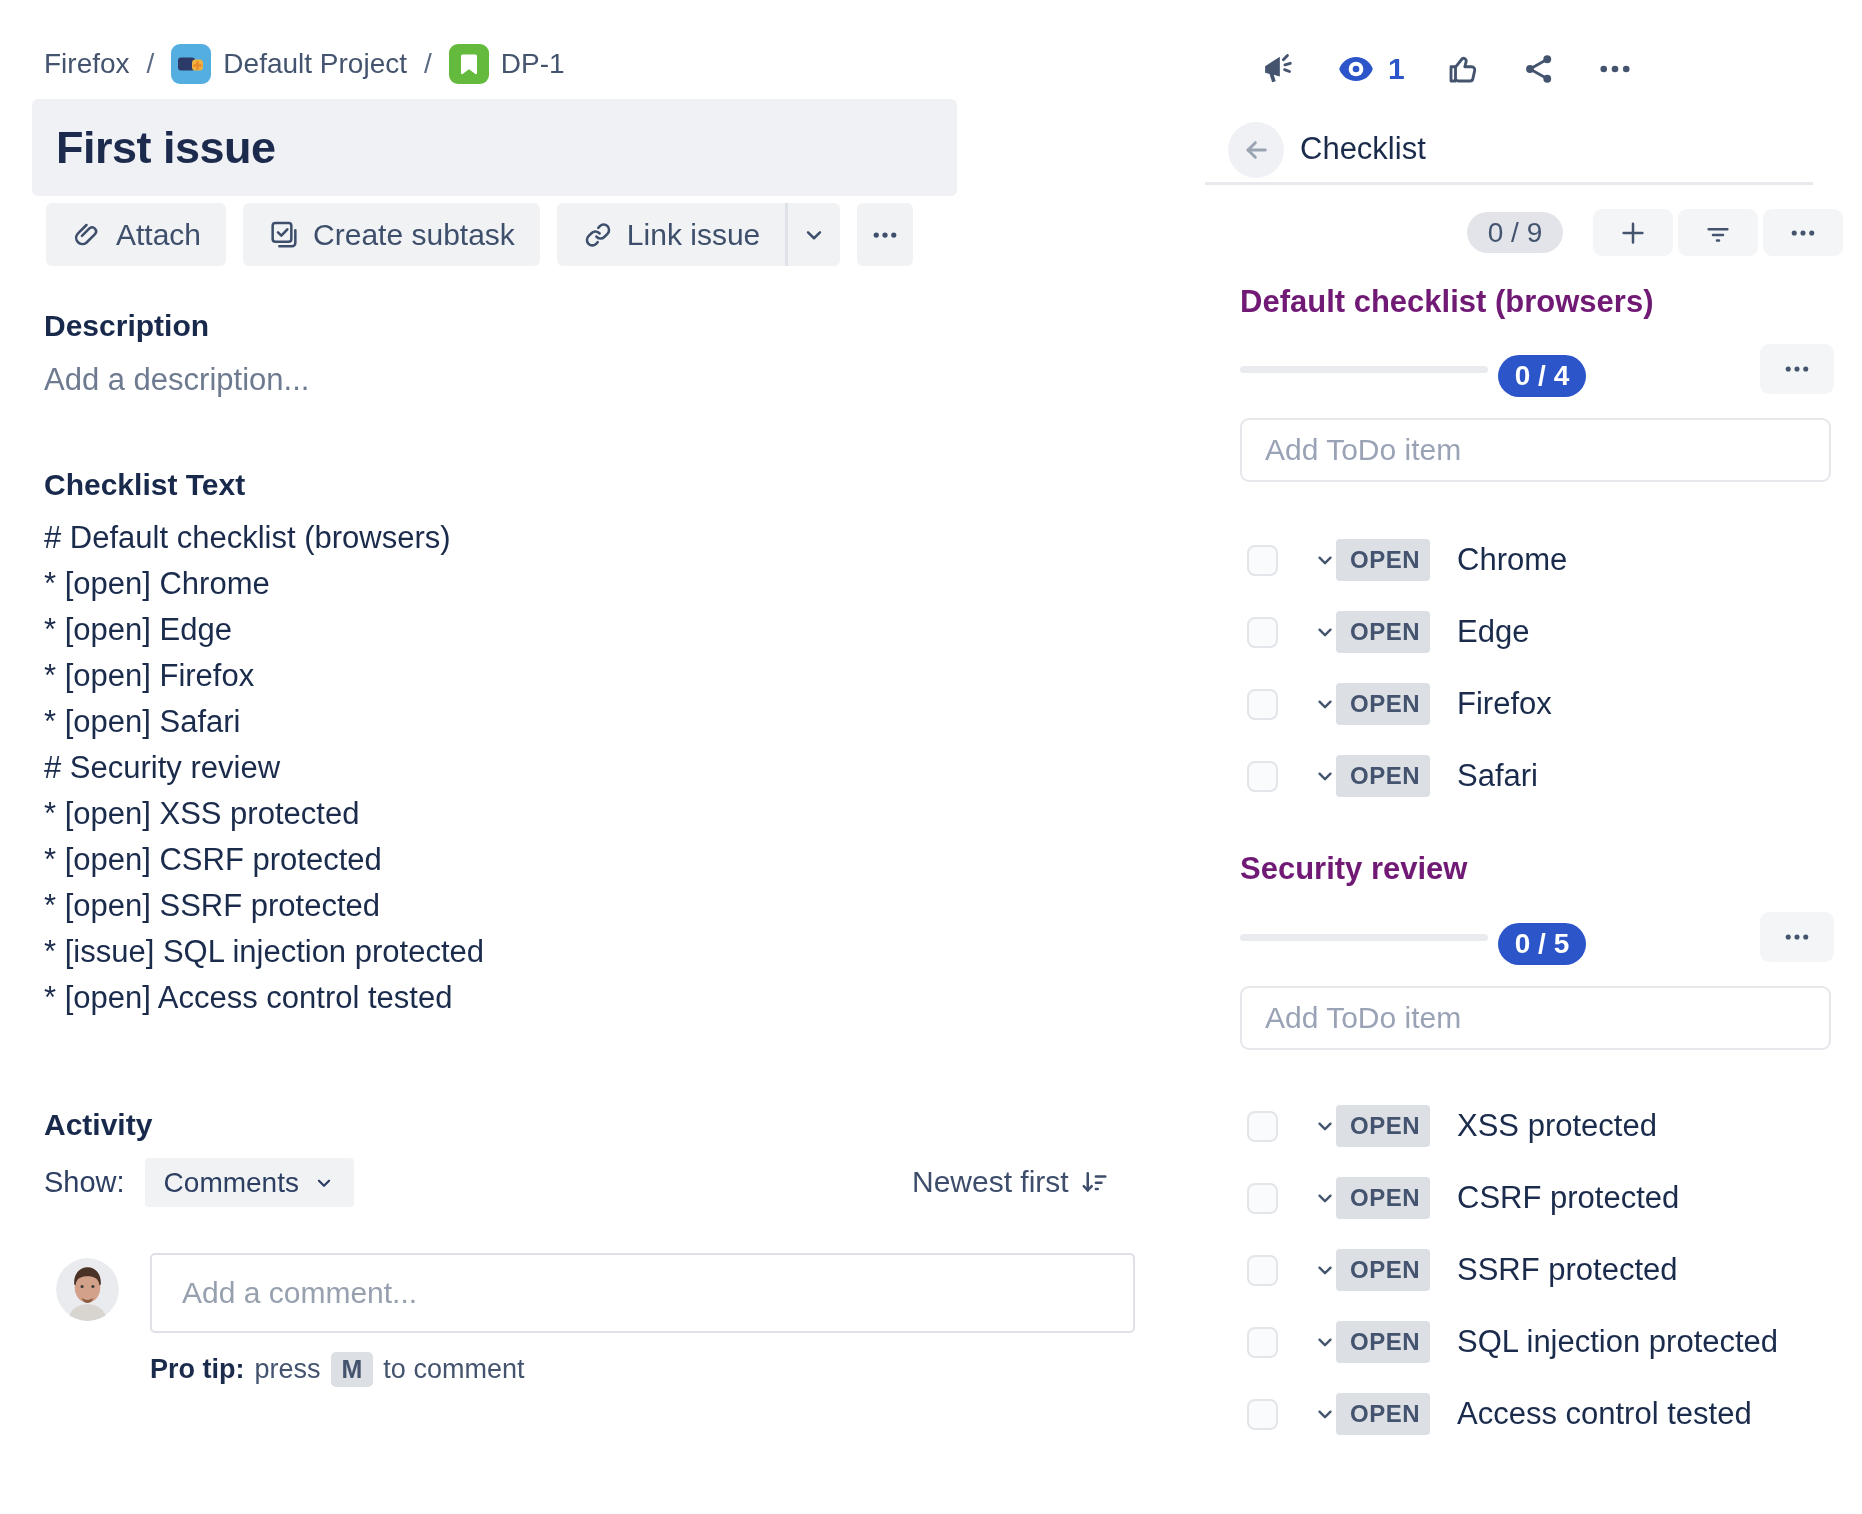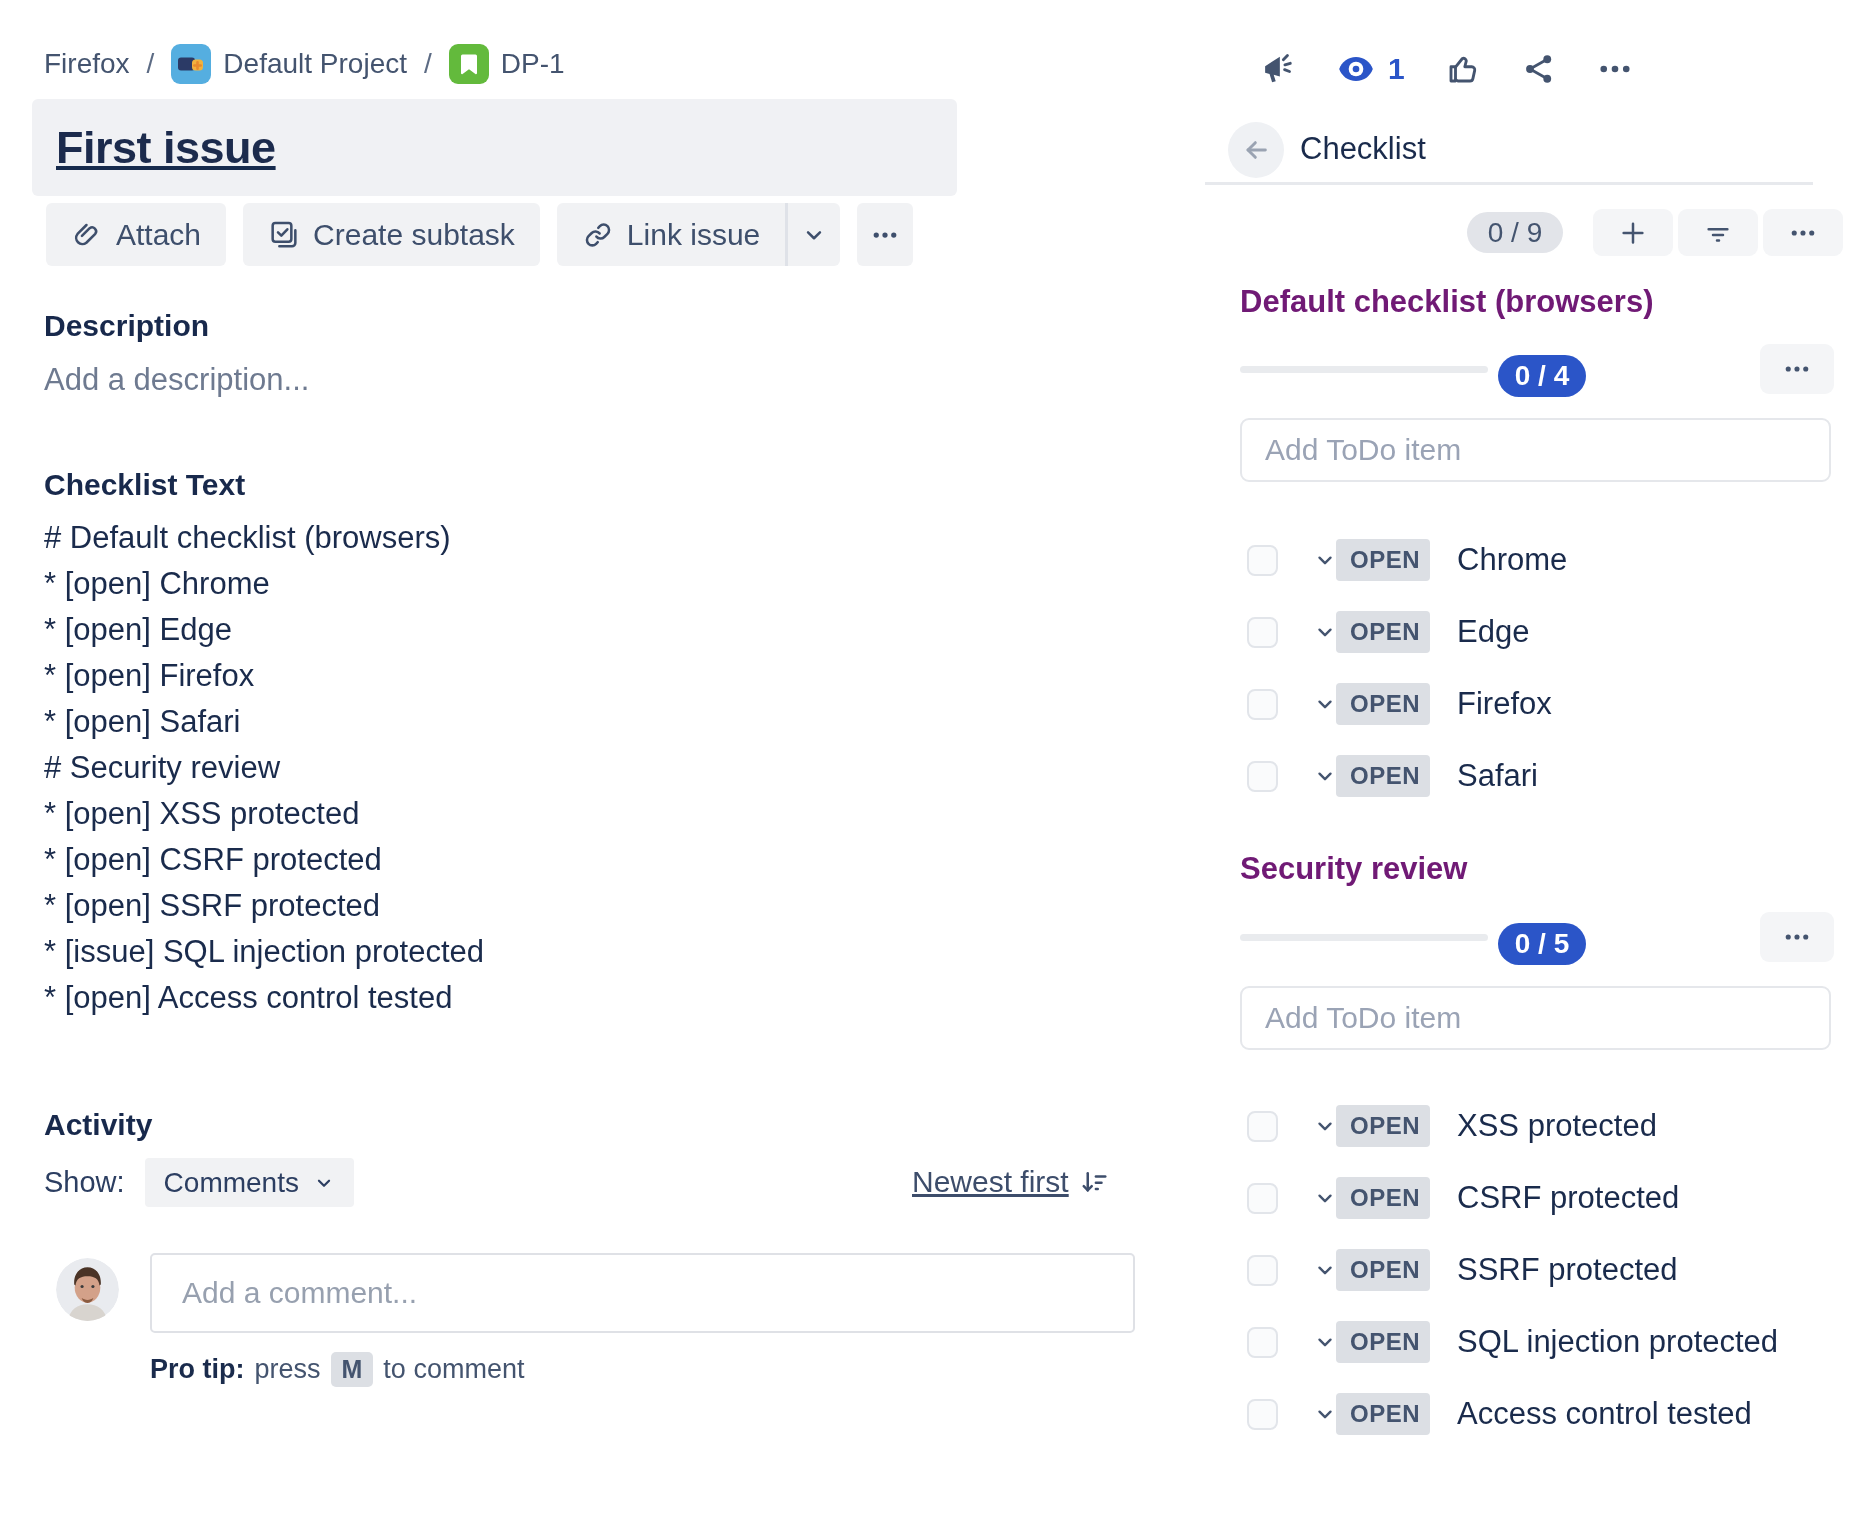--- a/index.html
+++ b/index.html
@@ -11,21 +11,21 @@
   svg{display:block;}
 
   
   .breadcrumb{left:44px;top:44px;display:flex;align-items:center;gap:17px;font-size:28px;color:#44546F;}
   .crumb{cursor:pointer;}
   .crumb-sep{color:#5C6B84;}
   .crumb-with-icon{display:flex;align-items:center;gap:12px;}
 
   
   .title-box{left:32px;top:99px;width:925px;height:97px;background:#F0F1F4;border-radius:6px;
-    display:flex;align-items:center;padding:0 24px;box-sizing:border-box;text-decoration:underline;}
+    display:flex;align-items:center;padding:0 24px;box-sizing:border-box;}
   .title-text{font-size:45px;font-weight:700;color:#1C2B4D;letter-spacing:-.5px;}
 
   
   .toolbar{left:46px;top:203px;display:flex;align-items:stretch;gap:17px;height:63px;}
   .tbtn{display:flex;align-items:center;gap:13px;background:#F1F2F4;border:none;border-radius:6px;
     padding:0 25px;font-family:inherit;font-size:30px;font-weight:500;color:#3E4F6C;cursor:pointer;}
   .tbtn svg{flex:0 0 auto;}
   .split{display:flex;background:#F1F2F4;border-radius:6px;overflow:hidden;}
   .split .tbtn{border-radius:0;background:transparent;}
   .split .chev-seg{display:flex;align-items:center;justify-content:center;width:52px;
@@ -39,21 +39,21 @@
   .desc-placeholder{left:44px;top:362px;font-size:31px;color:#6E7A90;cursor:text;}
   .cltext-head{left:44px;top:468px;}
   .cltext{left:44px;top:515px;font-size:31px;line-height:46px;color:#1A2B4C;}
 
   
   .act-head{left:44px;top:1108px;}
   .show-row{left:44px;top:1158px;display:flex;align-items:center;gap:20px;}
   .show-label{font-size:29px;color:#2C3E61;}
   .select-btn{display:flex;align-items:center;gap:14px;background:#F1F2F4;border:none;border-radius:4px;
     height:49px;padding:0 19px;font-family:inherit;font-size:28px;font-weight:500;color:#2C3E61;cursor:pointer;}
-  .sort-row{left:912px;top:1165px;display:flex;align-items:center;gap:10px;font-size:30px;font-weight:500;color:#3D4D6B;cursor:pointer;text-decoration:underline;}
+  .sort-row{left:912px;top:1165px;display:flex;align-items:center;gap:10px;font-size:30px;font-weight:500;color:#3D4D6B;cursor:pointer;}
 
   
   .avatar{left:56px;top:1258px;width:63px;height:63px;border-radius:50%;overflow:hidden;cursor:pointer;}
   .comment-box{left:150px;top:1253px;width:985px;height:80px;border:2px solid #DFE1E6;border-radius:5px;
     box-sizing:border-box;font-family:inherit;font-size:30px;color:#1A2B4C;padding:0 30px;background:#fff;}
   .comment-box::placeholder{color:#97A0AF;}
   .protip{left:150px;top:1352px;font-size:27px;color:#44546F;display:flex;align-items:center;gap:10px;}
   .protip b{color:#1A2B4C;}
   .keycap{display:inline-block;background:#DCDFE4;border-radius:5px;padding:3px 11px;font-size:25px;font-weight:700;color:#44546F;}
 

